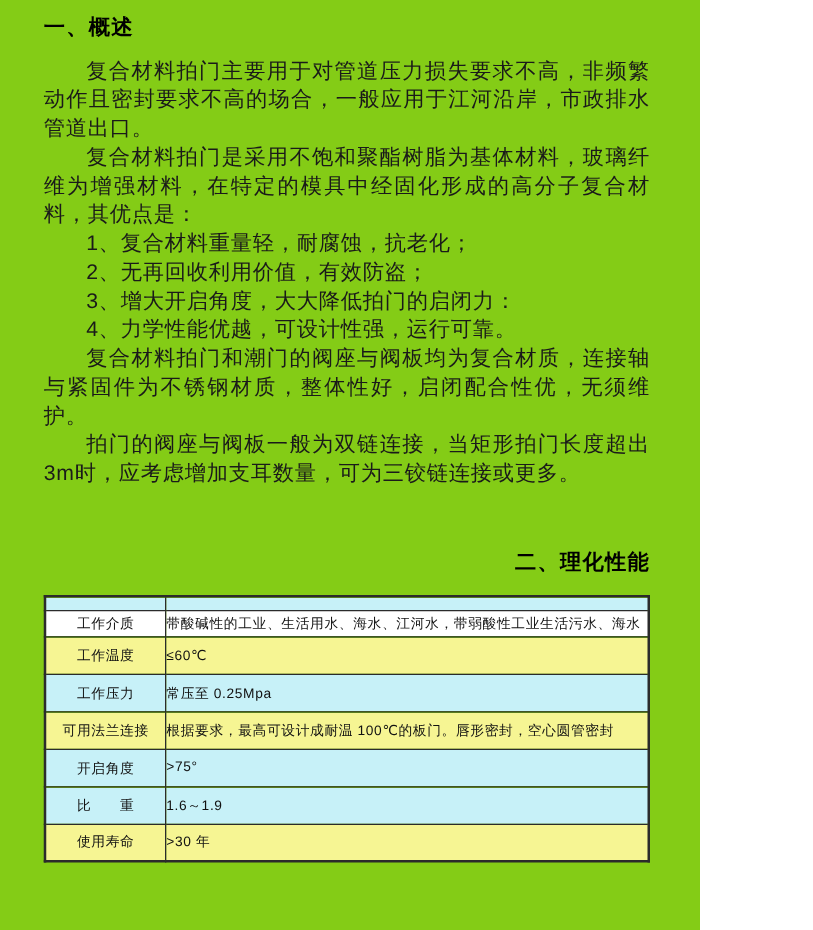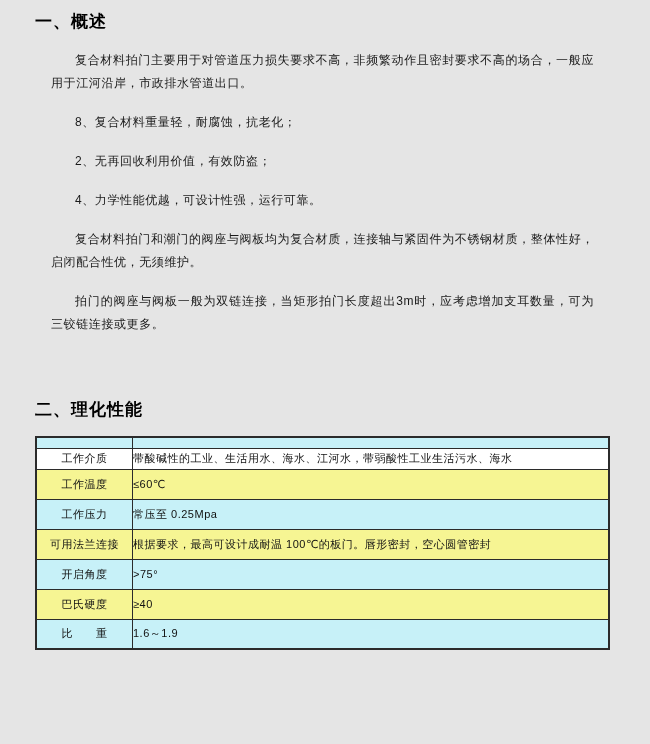--- a/index.html
+++ b/index.html
@@ -4,39 +4,39 @@
 <style>
   html, body {
     margin: 0;
     padding: 0;
     background: #ffffff;
     font-family: "Liberation Sans", "DejaVu Sans", sans-serif;
     color: #111111;
   }
   .page {
     position: relative;
-    width: 650px;
+    width: 560px;
     height: 744px;
-    background: #e5e5e5;
+    background: #84cc16;
     box-sizing: border-box;
     padding: 10px 40px 0 35px;
     overflow: hidden;
   }
   .section-heading {
     font-size: 17px;
     font-weight: bold;
     letter-spacing: 1px;
     margin: 0;
     color: #000000;
   }
   .heading-1 { margin-bottom: 12px; }
-  .heading-2 { margin-top: 62px; margin-bottom: 15px; }
+  .heading-2 { margin-top: 48px; margin-bottom: 15px; text-align: right; }
   .body-text p {
-    margin: 16px;
-    font-size: 12px;
+    margin: 0;
+    font-size: 17px;
     line-height: 23px;
     letter-spacing: 0.6px;
     text-align: justify;
     text-indent: 2em;
     color: #1a1a1a;
   }
   table.props {
     border-collapse: collapse;
     width: 100%;
     table-layout: fixed;
@@ -62,22 +62,24 @@
 </style>
 </head>
 <body>
 
 <div class="page">
 
   <h1 class="section-heading heading-1">一、概述</h1>
 
   <div class="body-text">
     <p>复合材料拍门主要用于对管道压力损失要求不高，非频繁动作且密封要求不高的场合，一般应用于江河沿岸，市政排水管道出口。</p>
-    <p>8、复合材料重量轻，耐腐蚀，抗老化；</p>
+    <p>复合材料拍门是采用不饱和聚酯树脂为基体材料，玻璃纤维为增强材料，在特定的模具中经固化形成的高分子复合材料，其优点是：</p>
+    <p>1、复合材料重量轻，耐腐蚀，抗老化；</p>
     <p>2、无再回收利用价值，有效防盗；</p>
+    <p>3、增大开启角度，大大降低拍门的启闭力：</p>
     <p>4、力学性能优越，可设计性强，运行可靠。</p>
     <p>复合材料拍门和潮门的阀座与阀板均为复合材质，连接轴与紧固件为不锈钢材质，整体性好，启闭配合性优，无须维护。</p>
     <p>拍门的阀座与阀板一般为双链连接，当矩形拍门长度超出3m时，应考虑增加支耳数量，可为三铰链连接或更多。</p>
   </div>
 
   <h1 class="section-heading heading-2">二、理化性能</h1>
 
   <table class="props">
     <tbody>
       <tr class="spacer-row">
@@ -98,23 +100,23 @@
       </tr>
       <tr class="row-std">
         <td class="label-cell bg-yellow">可用法兰连接</td>
         <td class="value-cell bg-yellow">根据要求，最高可设计成耐温 100℃的板门。唇形密封，空心圆管密封</td>
       </tr>
       <tr class="row-std">
         <td class="label-cell bg-cyan">开启角度</td>
         <td class="value-cell bg-cyan">&gt;75°</td>
       </tr>
       <tr class="row-std">
-        <td class="label-cell bg-yellow">巴氏硬度</td>
-        <td class="value-cell bg-yellow">≥40</td>
+        <td class="label-cell bg-cyan">比　　重</td>
+        <td class="value-cell bg-cyan">1.6～1.9</td>
       </tr>
       <tr class="row-std">
-        <td class="label-cell bg-cyan">比　　重</td>
-        <td class="value-cell bg-cyan">1.6～1.9</td>
+        <td class="label-cell bg-yellow">使用寿命</td>
+        <td class="value-cell bg-yellow">&gt;30 年</td>
       </tr>
     </tbody>
   </table>
 
 </div>
 
 </body></html>

